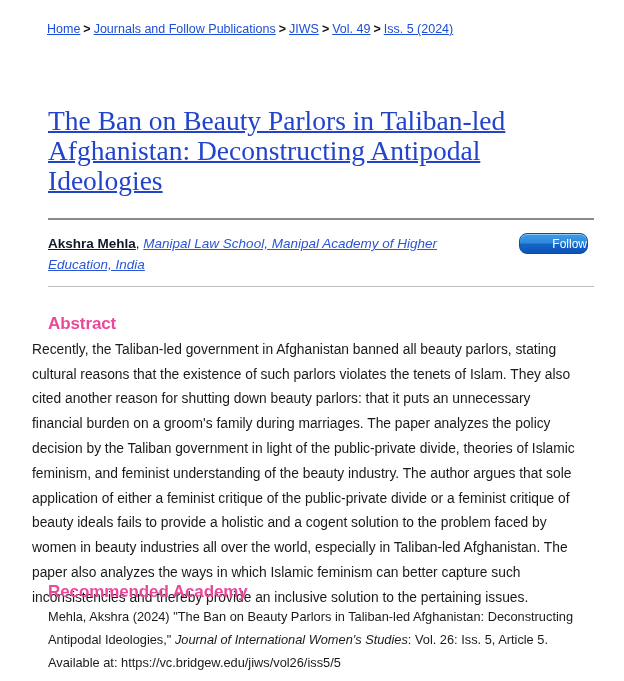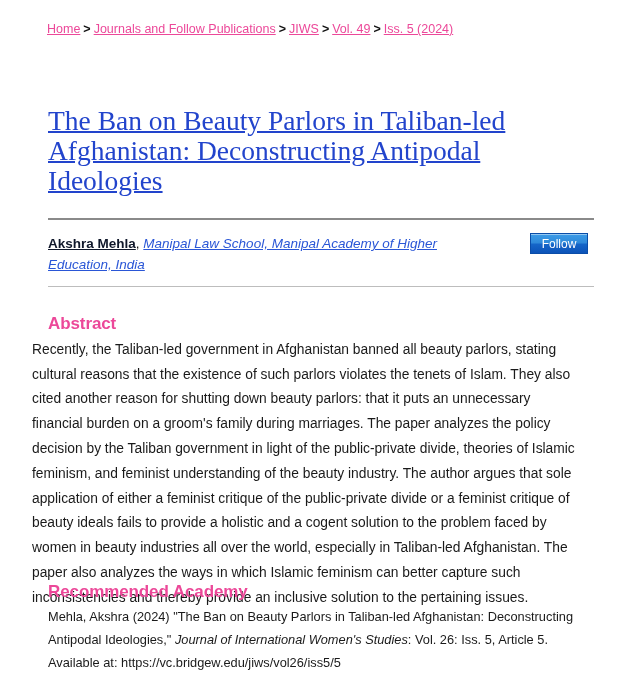--- a/index.html
+++ b/index.html
@@ -27,21 +27,21 @@
     position: absolute;
     top: 21px;
     left: 47px;
     right: 30px;
     font-size: 12.5px;
     line-height: 16px;
     white-space: nowrap;
     color: #111111;
   }
   .breadcrumb a {
-    color: #ec4899;
+    color: #1d4ed8;
     text-decoration: underline;
     font-size: 12.5px;
   }
   .breadcrumb .sep {
     color: #111111;
     font-weight: bold;
     padding: 0 3px;
     font-size: 12.5px;
   }
 
@@ -105,30 +105,30 @@
   }
   .author-affil {
     font-style: italic;
     color: #2a56d6;
     text-decoration: underline;
   }
   .follow-button {
     position: absolute;
     top: 0px;
     right: 6px;
-    width: 58px;
+    width: 69px;
     height: 21px;
-    border-radius: 0;
+    border-radius: 8px;
     background: linear-gradient(to bottom, #3c9ce8 0%, #2f8ada 45%, #1565c8 55%, #0c53b8 100%);
     border: 1px solid #0a4da8;
     box-shadow: inset 0 1px 0 rgba(255,255,255,0.45);
     color: #ffffff;
     font-size: 12px;
     line-height: 21px;
-    text-align: center;
+    text-align: right;
     cursor: pointer;
     box-sizing: border-box;
   }
 
   
   .section-heading {
     position: absolute;
     left: 48px;
     font-size: 17px;
     font-weight: bold;

